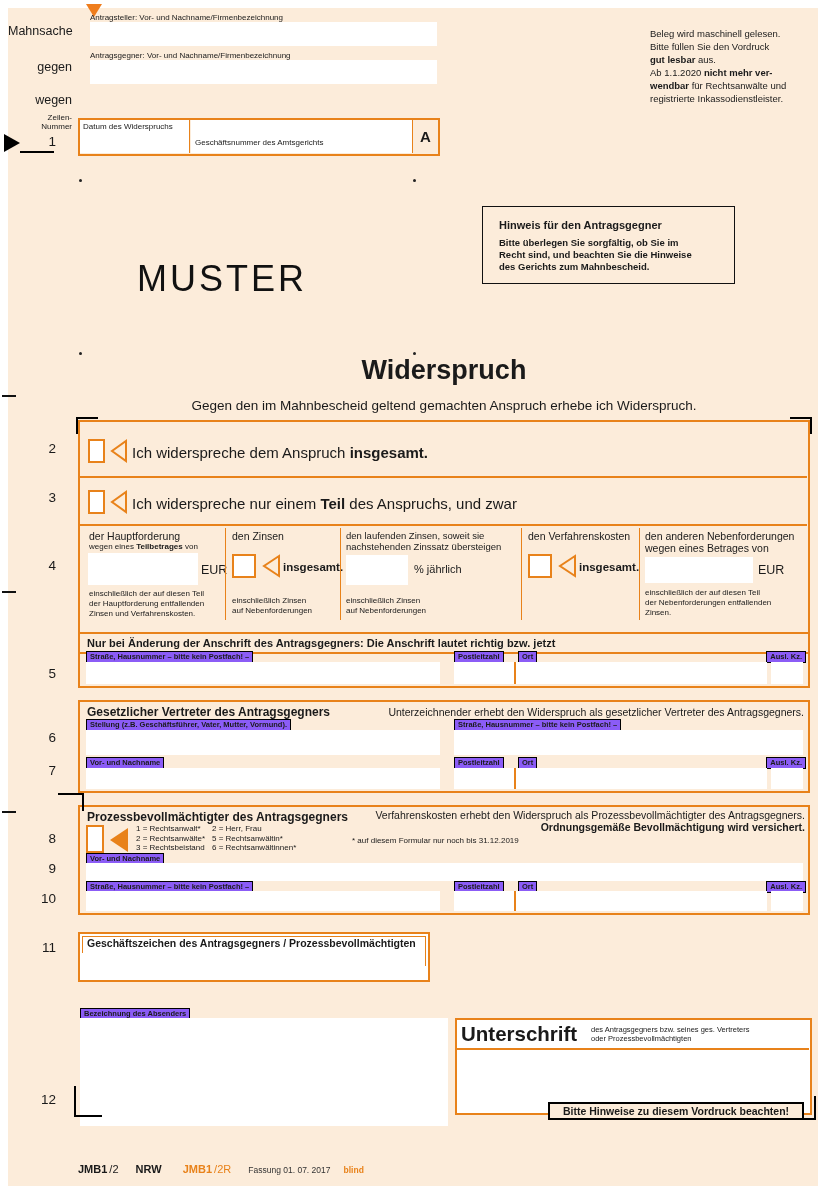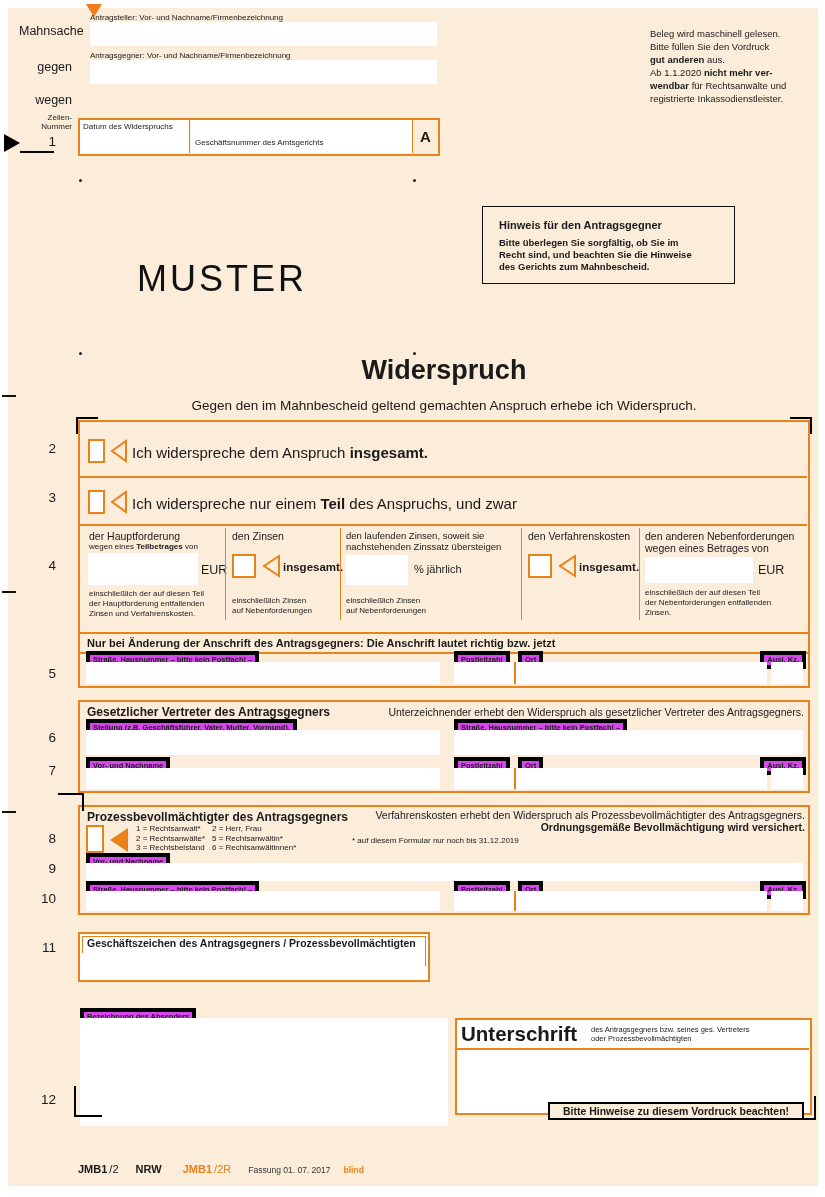--- a/index.html
+++ b/index.html
@@ -2,59 +2,59 @@
 <html><head>
 <meta charset="utf-8">
 <style>
   * { box-sizing: border-box; margin: 0; padding: 0; }
   body { font-family: "Liberation Sans", sans-serif; background: #fff; }
   .page { position: relative; width: 825px; height: 1197px; background: #ffffff; overflow: hidden; color:#1a1a1a; }
   .peach { position: absolute; left: 8px; top: 8px; width: 810px; height: 1178px; background: #fcecda; }
   .abs { position: absolute; }
   .field { position: absolute; background: #ffffff; }
   .obox { position: absolute; border: 2.5px solid #e8821a; }
-  .chip { position: absolute; border: 4px solid #000000; background: #d946ef; font-size: 7.5px; font-weight: bold; line-height: 10px; padding: 0 3px; white-space: nowrap; color:#1a1a1a; }
+  .chip { position: absolute; border: 1px solid #000000; background: #8b5cf6; font-size: 7.5px; font-weight: bold; line-height: 10px; padding: 0 3px; white-space: nowrap; color:#1a1a1a; }
   .cb { position: absolute; background: #fff; border: 2px solid #e8821a; }
   .rownum { position: absolute; left: 18px; width: 38px; text-align: right; font-size: 13.5px; color: #1a1a1a; }
   .dot { position: absolute; width: 3px; height: 3px; background: #222; border-radius: 50%; }
   .dash { position: absolute; left: 2px; width: 14px; height: 2px; background: #111; }
   .note8 { font-size: 8px; line-height: 10px; color:#1a1a1a; }
   .b { font-weight: bold; }
   .sep { position:absolute; background:#e8821a; }
   svg { display:block; }
 </style>
 </head>
 <body>
 
 <div class="page">
   <div class="peach"></div>
 
   <div class="abs" style="left:86px;top:4px;width:0;height:0;border-left:8px solid transparent;border-right:8px solid transparent;border-top:13px solid #ef7d1d;"></div>
 
-  <div class="abs" style="left:19px;top:24px;width:64px;text-align:right;font-size:12.5px;">Mahnsache</div>
+  <div class="abs" style="left:8px;top:24px;width:64px;text-align:right;font-size:12.5px;">Mahnsache</div>
   <div class="abs" style="left:8px;top:60px;width:64px;text-align:right;font-size:12.5px;">gegen</div>
   <div class="abs" style="left:8px;top:93px;width:64px;text-align:right;font-size:12.5px;">wegen</div>
   <div class="abs" style="left:8px;top:113px;width:64px;text-align:right;font-size:8px;line-height:9px;">
     <div>Zeilen-</div>
     <div>Nummer</div>
   </div>
 
   <div class="abs" style="left:4px;top:134px;width:0;height:0;border-top:9px solid transparent;border-bottom:9px solid transparent;border-left:16px solid #000;"></div>
   <div class="abs" style="left:20px;top:151px;width:34px;height:2px;background:#000;"></div>
   <div class="rownum" style="top:134px;">1</div>
 
   <div class="abs" style="left:90px;top:13px;font-size:8px;">Antragsteller: Vor- und Nachname/Firmenbezeichnung</div>
   <div class="field" style="left:90px;top:22px;width:347px;height:24px;"></div>
   <div class="abs" style="left:90px;top:51px;font-size:8px;">Antragsgegner: Vor- und Nachname/Firmenbezeichnung</div>
   <div class="field" style="left:90px;top:60px;width:347px;height:24px;"></div>
 
   <div class="abs" style="left:650px;top:27px;width:172px;font-size:9.5px;line-height:13px;">
     <div>Beleg wird maschinell gelesen.</div>
     <div>Bitte füllen Sie den Vordruck</div>
-    <div><span class="b">gut anderen</span><span> aus.</span></div>
+    <div><span class="b">gut lesbar</span><span> aus.</span></div>
     <div><span>Ab 1.1.2020 </span><span class="b">nicht mehr ver-</span></div>
     <div><span class="b">wendbar</span><span> für Rechtsanwälte und</span></div>
     <div>registrierte Inkassodienstleister.</div>
   </div>
 
   <div class="obox" style="left:78px;top:118px;width:362px;height:38px;border-width:2px;background:#fcecda;">
     <div class="field" style="left:0;top:0;width:110px;height:33px;border-right:1.5px solid #e8821a;">
       <div style="font-size:8px;padding:2px 0 0 3px;">Datum des Widerspruchs</div>
     </div>
     <div class="field" style="left:111px;top:0;width:221px;height:33px;">

